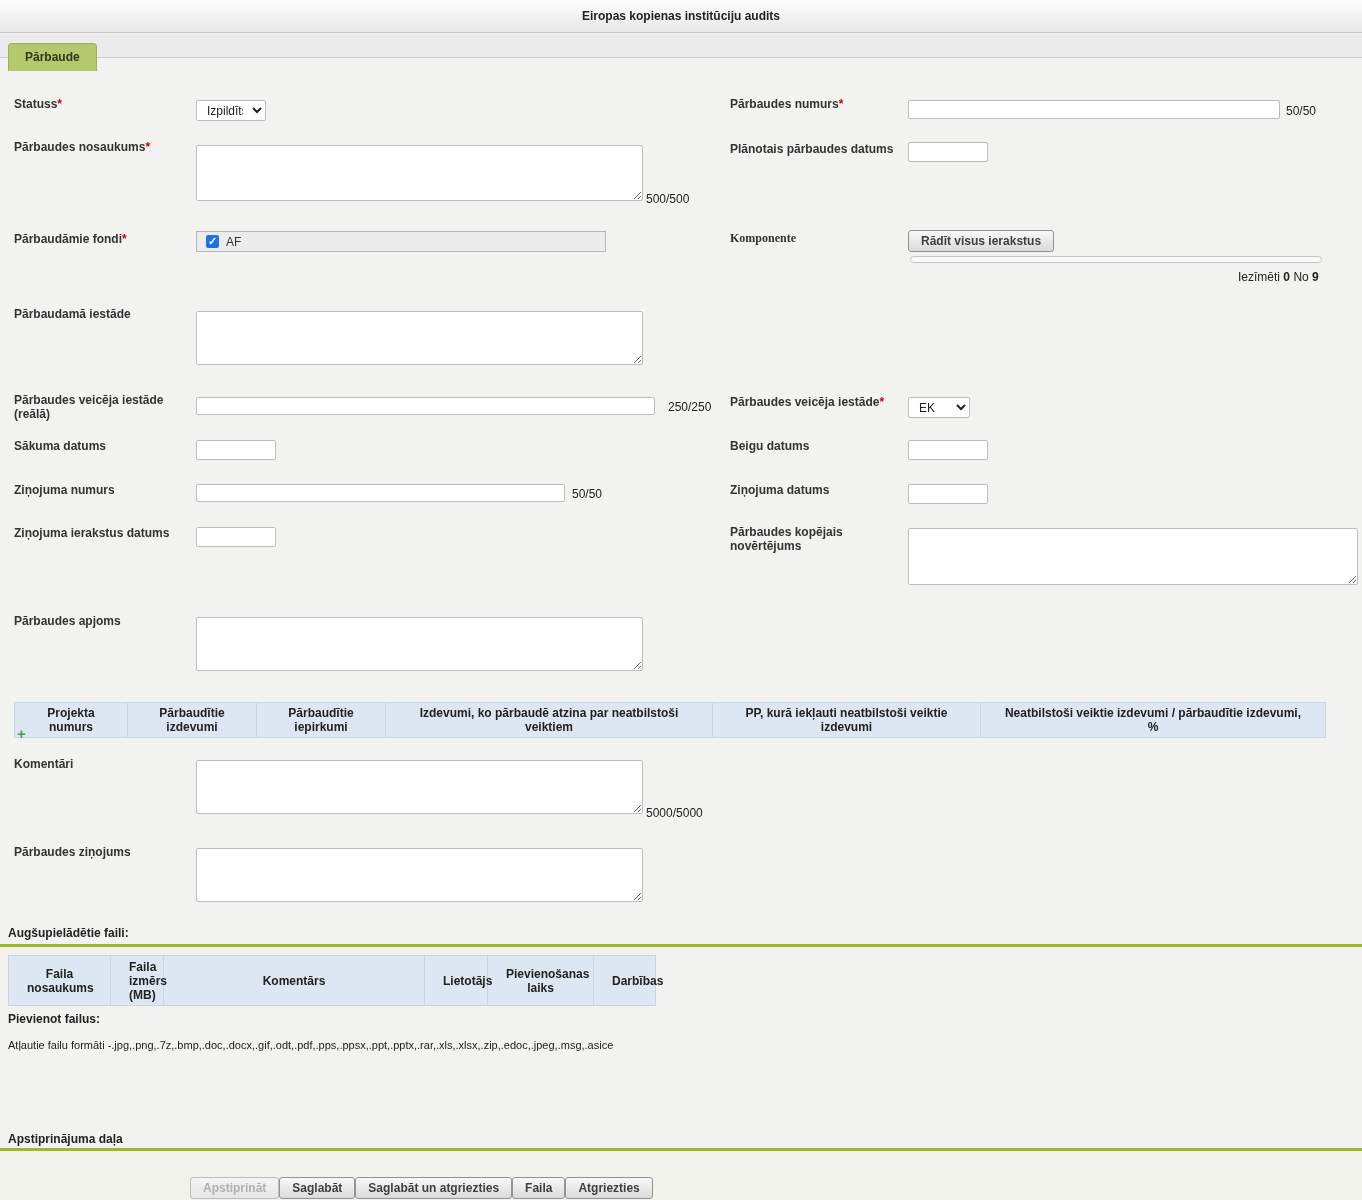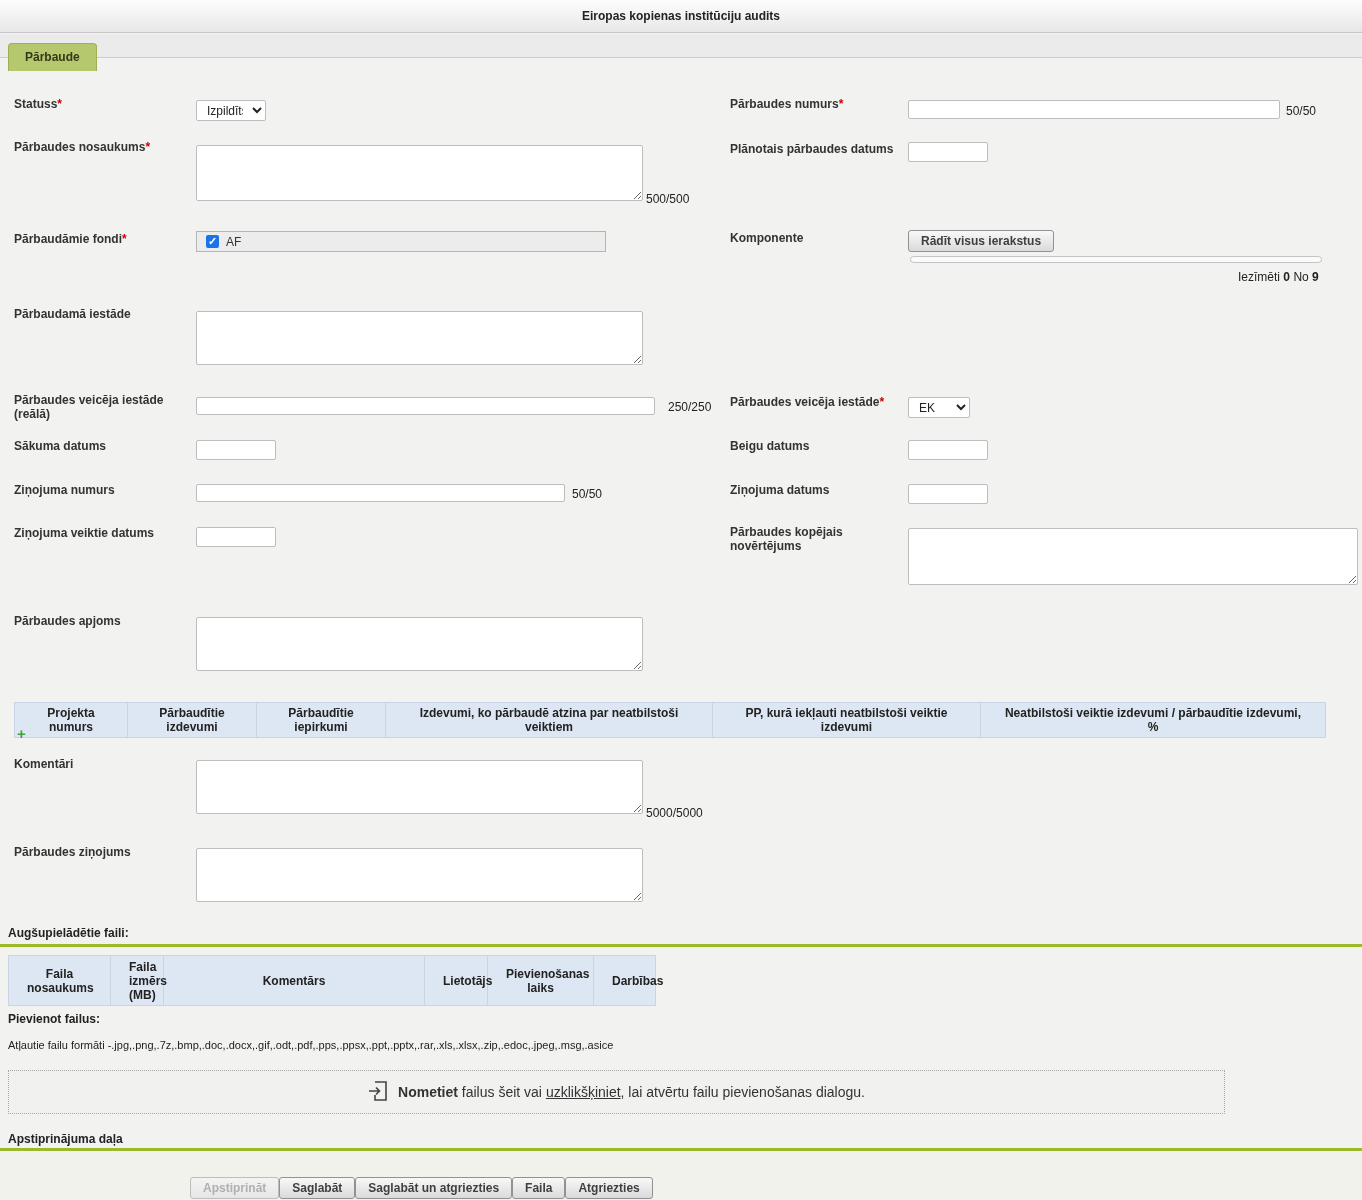--- a/index.html
+++ b/index.html
@@ -112,21 +112,21 @@
   <input class="inp" style="left: 908px; top: 142px; width: 80px; height: 20px;">
 
   <div class="lbl" style="left:14px; top:232px;">
     <span>Pārbaudāmie fondi</span><span class="req">*</span>
   </div>
   <div class="greybox" style="left:196px; top:231px; width:410px; height:21px;">
     <span class="cb">✓</span>
     <span>AF</span>
   </div>
 
-  <div class="lbl" style="left:730px; top:231px;">Komponente</div>
+  <div class="lbl" style="left:730px; top:231px;font-family:Liberation Serif, serif;">Komponente</div>
   <div class="abs" style="left:908px; top:230px;">
     <button class="gbtn">Rādīt visus ierakstus</button>
   </div>
   <div class="scrolltrack" style="left:910px; top:256px; width:412px;"></div>
   <div class="selinfo" style="left:1238px; top:270px;">
     <span>Iezīmēti</span>
     <b>0</b>
     <span>No</span>
     <b>9</b>
   </div>
@@ -149,21 +149,21 @@
   <input class="inp" style="left: 196px; top: 440px; width: 80px; height: 20px;">
   <div class="lbl" style="left:730px; top:439px;">Beigu datums</div>
   <input class="inp" style="left: 908px; top: 440px; width: 80px; height: 20px;">
 
   <div class="lbl" style="left:14px; top:483px;">Ziņojuma numurs</div>
   <input class="inp" style="left: 196px; top: 484px; width: 369px; height: 18px;">
   <div class="counter" style="left:572px; top:487px;">50/50</div>
   <div class="lbl" style="left:730px; top:483px;">Ziņojuma datums</div>
   <input class="inp" style="left: 908px; top: 484px; width: 80px; height: 20px;">
 
-  <div class="lbl" style="left:14px; top:526px; width:170px;">Ziņojuma veiktie datums</div>
+  <div class="lbl" style="left:14px; top:526px; width:170px;">Ziņojuma ierakstus datums</div>
   <input class="inp" style="left: 196px; top: 527px; width: 80px; height: 20px;">
   <div class="lbl" style="left:730px; top:525px; width:160px;">Pārbaudes kopējais novērtējums</div>
   <textarea class="ta" style="left: 908px; top: 528px; width: 450px; height: 57px;"></textarea>
 
   <div class="lbl" style="left:14px; top:614px;">Pārbaudes apjoms</div>
   <textarea class="ta" style="left: 196px; top: 617px; width: 447px; height: 54px;"></textarea>
 
   <div class="section-title" style="left:22px; top:686px;margin-top:36px;">Projektu pārbaudes</div>
   <table class="grid abs" style="left:14px; top:702px; width:1311px;">
     <colgroup>
@@ -214,29 +214,20 @@
       <th>Lietotājs</th>
       <th>Pievienošanas laiks</th>
       <th>Darbības</th>
     </tr>
   </tbody>
     </table>
 
   <div class="section-title" style="left:8px; top:1012px;">Pievienot failus:</div>
   <div class="smalltxt" style="left:8px; top:1038px; width:900px;">Atļautie failu formāti -.jpg,.png,.7z,.bmp,.doc,.docx,.gif,.odt,.pdf,.pps,.ppsx,.ppt,.pptx,.rar,.xls,.xlsx,.zip,.edoc,.jpeg,.msg,.asice</div>
 
-  <div id="dropzone" style="left:8px; top:1070px; width:1217px; height:44px;">
-    <span>
-      <svg width="20" height="22" viewBox="0 0 20 22">
-        <path d="M7 2 h11 v18 h-11 v-5" fill="none" stroke="#444" stroke-width="1.6"></path>
-        <path d="M1 11 h10 M8 7.5 l3.5 3.5 -3.5 3.5" fill="none" stroke="#444" stroke-width="1.6"></path>
-      </svg>
-    </span>
-    <span class="dz-text"><b>Nometiet</b><span> failus šeit vai </span><span class="dz-link">uzklikšķiniet</span><span>, lai atvērtu failu pievienošanas dialogu.</span></span>
-  </div>
 
   <div class="section-title" style="left:8px; top:1132px;">Apstiprinājuma daļa</div>
   <div class="hline" style="top:1148px;"></div>
   <div id="footerband"></div>
 
   <div id="btnrow">
     <button class="gbtn disabled" disabled="">Apstiprināt</button>
     <button class="gbtn">Saglabāt</button>
     <button class="gbtn">Saglabāt un atgriezties</button>
     <button class="gbtn">Faila</button>

